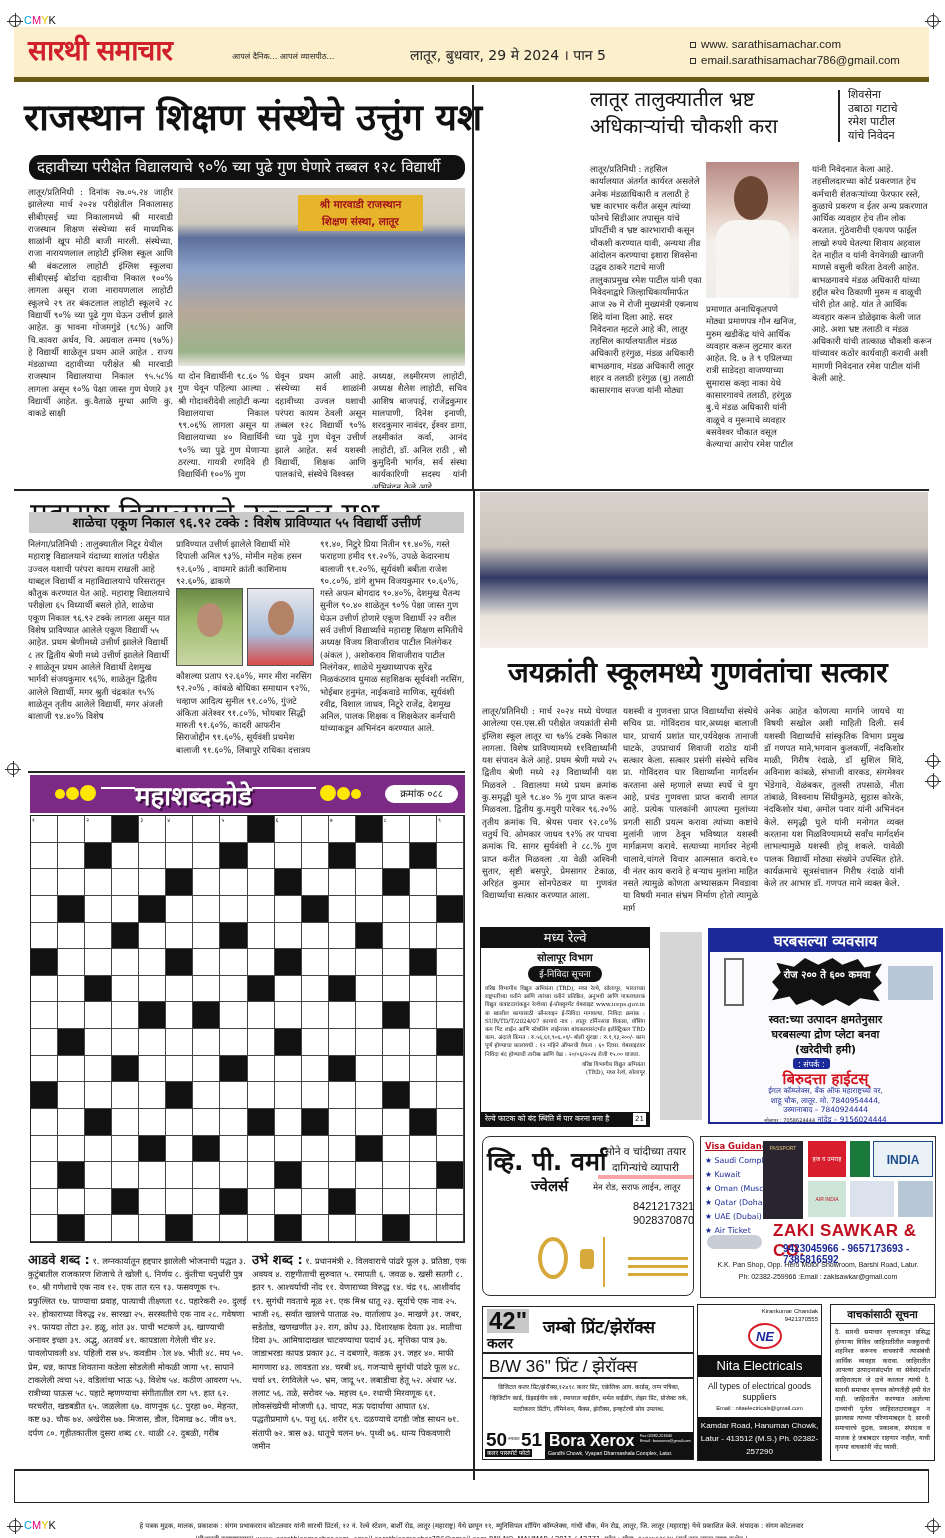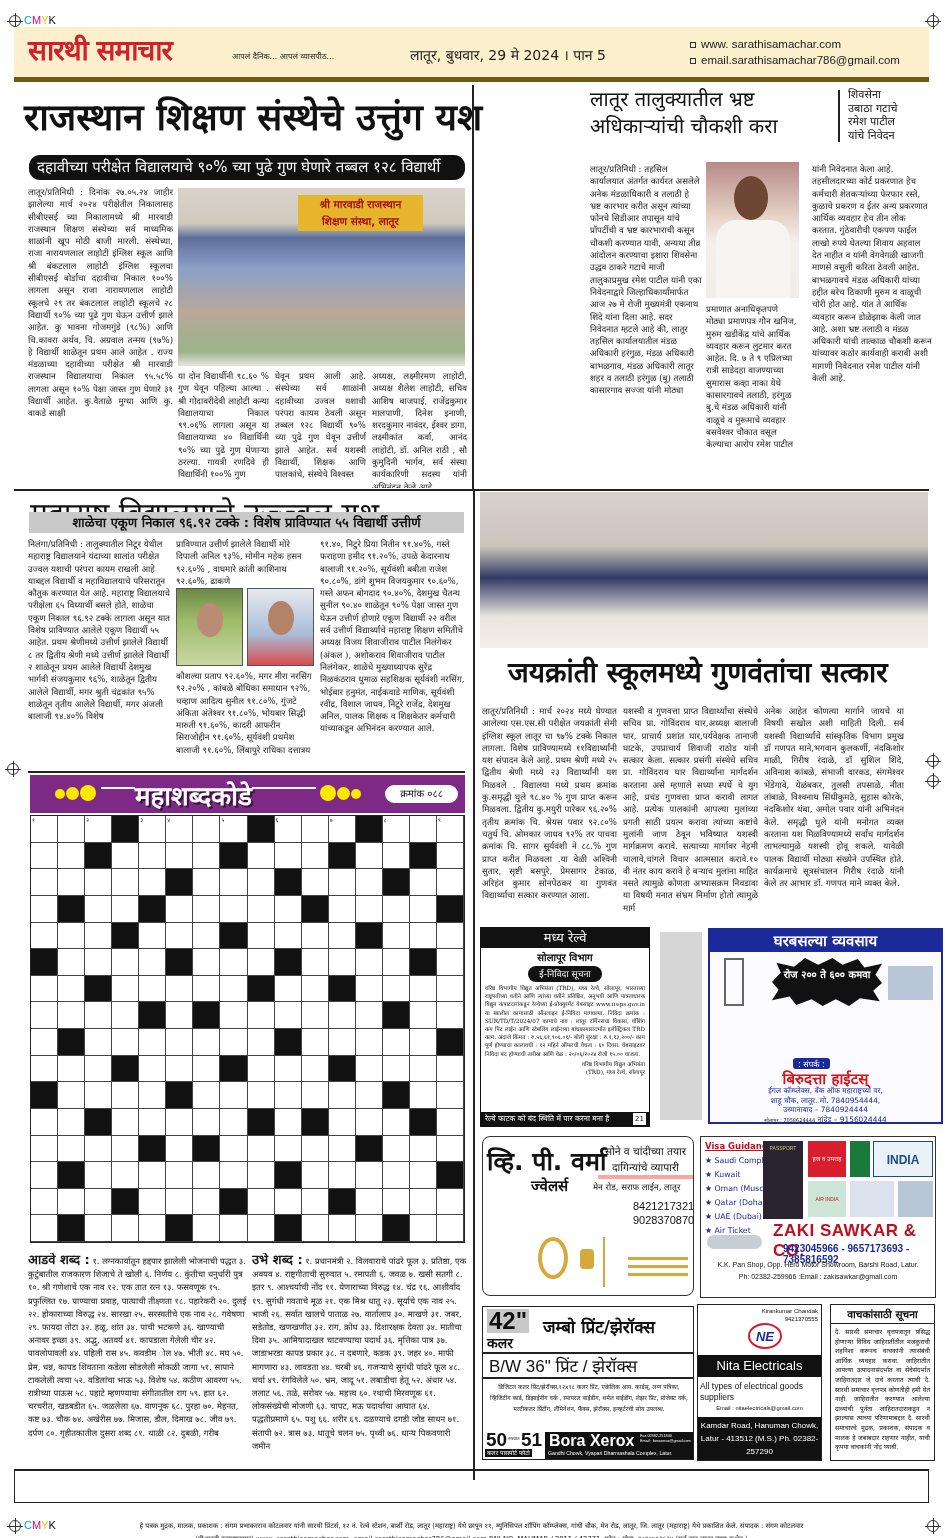--- a/index.html
+++ b/index.html
@@ -465,20 +465,25 @@
   </div>
   <div class="foot"><span>रेल्वे फाटक को बंद स्थिति में पार करना मना है</span><span style="position:absolute;right:3px;top:1px;background:#fff;color:#111;height:12px;line-height:12px;padding:0 2px;font-size:7px;">21</span></div>
 </div>
 <div class="abs grey-box"></div>
 
 <div class="abs ad-ghar">
   <div class="top">घरबसल्या व्यवसाय</div>
   <div class="abs" style="left:14px;top:28px;width:20px;height:48px;border:2px solid #666;"></div>
   <div class="burst">रोज २०० ते ६०० कमवा</div>
   <div class="abs" style="left:178px;top:36px;width:45px;height:34px;background:#b9c6d8;"></div>
+  <div class="abs cond" style="left:0;top:82px;width:100%;text-align:center;font-size:11px;font-weight:bold;line-height:15px;color:#111;">
+    <div>स्वत:च्या उत्पादन क्षमतेनुसार</div>
+    <div>घरबसल्या द्रोण प्लेटा बनवा</div>
+    <div>(खरेदीची हमी)</div>
+  </div>
   <div class="abs cond" style="left:83px;top:128px;background:#1b2a98;color:#fff;font-size:8px;padding:0 5px;border-radius:3px;">: संपर्क :</div>
   <div class="abs cond" style="left:0;top:138px;width:100%;text-align:center;font-size:15px;font-weight:bold;color:#d3141e;">बिरुदत्ता हाईटस्</div>
   <div class="abs cond" style="left:0;top:156px;width:100%;text-align:center;font-size:7.4px;line-height:9.5px;color:#1b2a98;">
     <div>ईगल कॉम्प्लेक्स, बँक ऑफ महाराष्ट्रच्या वर,</div>
     <div>शाहू चौक, लातूर. मो. 7840954444,</div>
     <div>उस्मानाबाद – 7840924444</div>
     <div><span style="font-size:5px;color:#222;">सोलापूर : 7058624444</span> <span>नांदेड – 9156024444</span></div>
   </div>
 </div>
 
@@ -550,21 +555,21 @@
   </div>
 </div>
 
 <div class="abs ad-nita">
   <div class="abs sans" style="right:3px;top:2px;font-size:6px;text-align:right;line-height:8px;">
     <div>Kirankumar Chandak</div>
     <div>9421370555</div>
   </div>
   <div class="abs sans" style="left:50px;top:18px;width:34px;height:26px;border:2px solid #d81e2c;border-radius:50%;color:#1b2a98;font-weight:bold;font-style:italic;font-size:13px;text-align:center;line-height:24px;">NE</div>
   <div class="abs sans" style="left:0;top:50px;width:100%;height:22px;background:#111;color:#fff;font-size:13px;text-align:center;line-height:22px;">Nita Electricals</div>
-  <div class="abs sans" style="left:2px;top:76px;width:119px;font-size:8.5px;line-height:11px;">All types of electrical goods suppliers</div>
+  <div class="abs sans" style="left:2px;top:76px;width:119px;font-size:8.5px;text-align:center;line-height:11px;">All types of electrical goods suppliers</div>
   <div class="abs sans" style="left:2px;top:100px;width:119px;font-size:5.8px;text-align:center;">Email : nitaelectricals@gmail.com</div>
   <div class="abs sans" style="left:0;top:112px;width:100%;height:43px;background:#111;color:#fff;font-size:8px;text-align:center;line-height:13px;padding-top:2px;">Kamdar Road, Hanuman Chowk, Latur - 413512 (M.S.) Ph. 02382-257290</div>
 </div>
 
 <div class="abs ad-notice">
   <div class="cond" style="text-align:center;font-size:10.5px;font-weight:bold;border-bottom:1.5px solid #222;padding:2px 0;">वाचकांसाठी सूचना</div>
   <div style="font-size:6.3px;line-height:9.6px;padding:3px 4px;text-align:justify;">दै. सारथी समाचार वृत्तपत्रातून प्रसिद्ध होणाऱ्या विविध जाहिरातींतील मजकुराची शहनिशा करूनच वाचकांनी त्यासंबंधी आर्थिक व्यवहार करावा. जाहिरातीत आपल्या उत्पादनासंदर्भात वा सेवेसंदर्भात जाहिरातदार जे दावे करतात त्याची दै. सारथी समाचार वृत्तपत्र कोणतीही हमी घेत नाही. जाहिरातीत करण्यात आलेल्या दाव्यांची पुर्तता जाहिरातदाराकडून न झाल्यास त्याच्या परिणामाबद्दल दै. सारथी समाचारचे मुद्रक, प्रकाशक, संपादक व मालक हे जबाबदार राहणार नाहीत, याची कृपया वाचकांनी नोंद घ्यावी.</div>
 </div>
 
 <div class="abs imprint">

